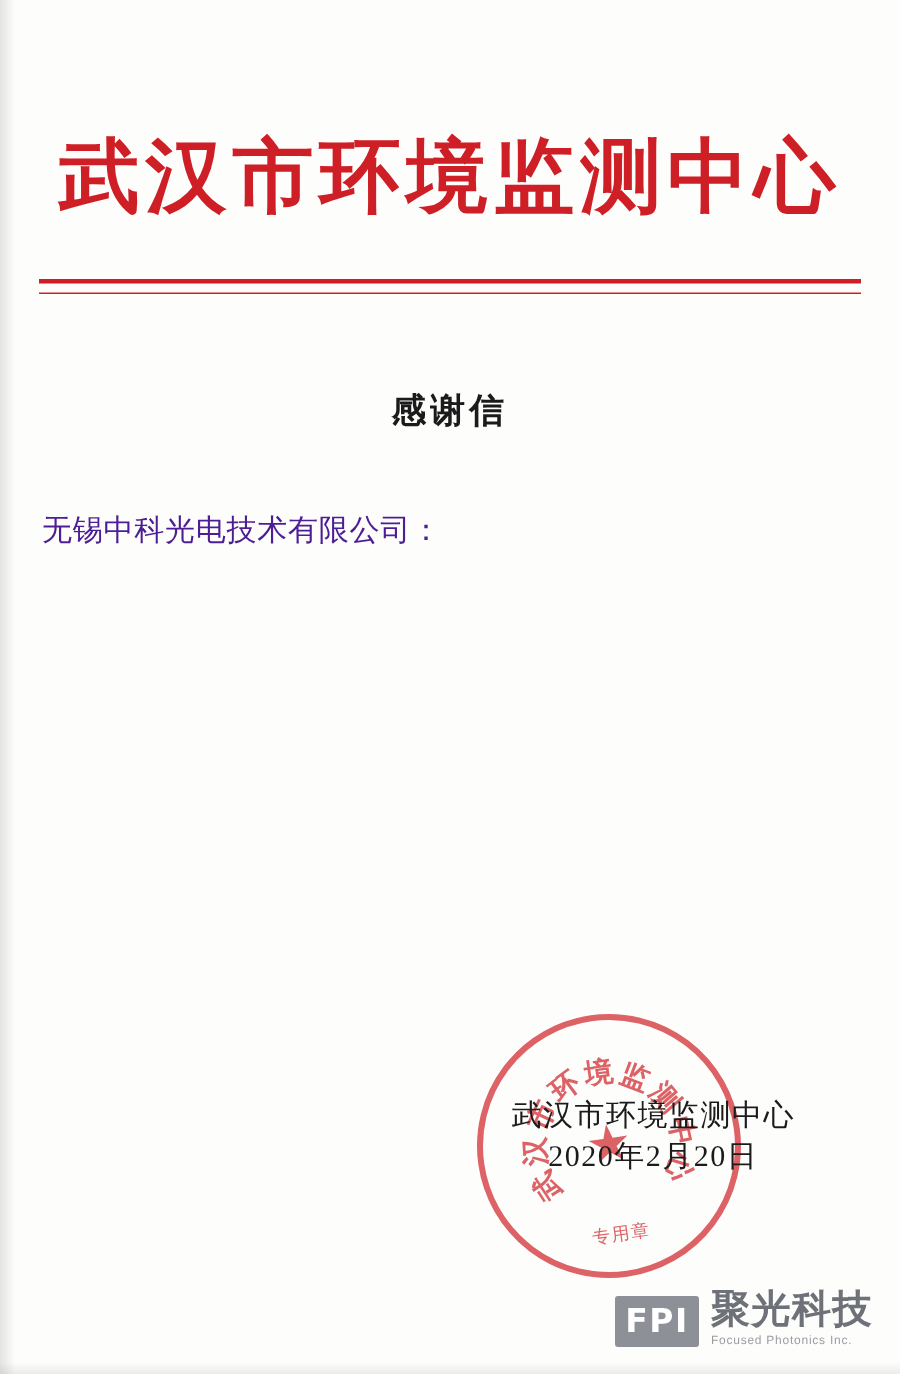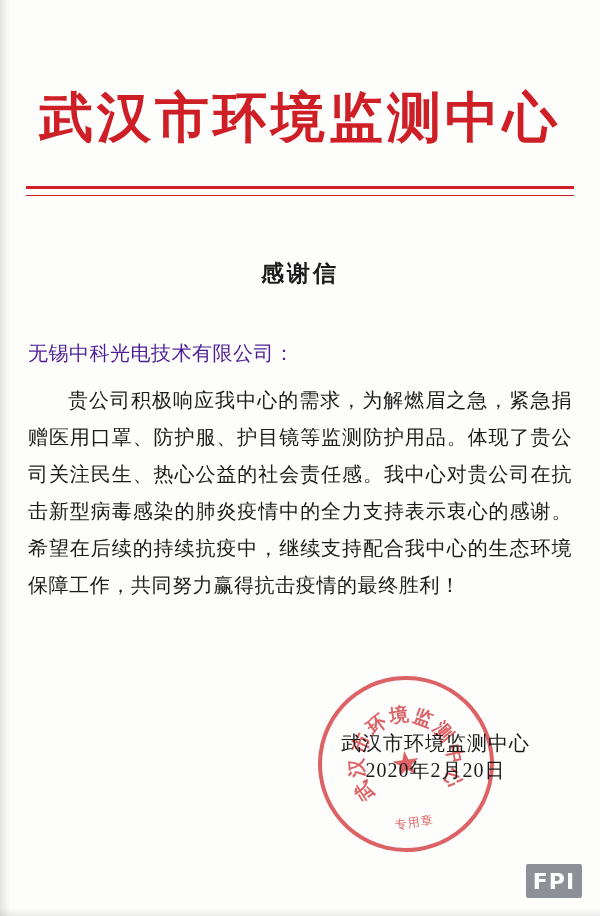--- a/index.html
+++ b/index.html
@@ -224,21 +224,20 @@
   <div class="letterhead">
     <div class="letterhead-title">武汉市环境监测中心</div>
   </div>
   <div class="rule-thick"></div>
   <div class="rule-thin"></div>
 
   <div class="doc-heading">感谢信</div>
 
   <div class="salutation">无锡中科光电技术有限公司：</div>
 
-  <div class="body-text">贵公司积极响应我中心的需求，为解燃眉之急，紧急捐赠医用口罩、防护服、护目镜等监测防护用品。体现了贵公司关注民生、热心公益的社会责任感。我中心对贵公司在抗击新型病毒感染的肺炎疫情中的全力支持表示衷心的感谢。希望在后续的持续抗疫中，继续支持配合我中心的生态环境保障工作，共同努力赢得抗击疫情的最终胜利！</div>
 
   <div class="seal">
     <div class="seal-arc" id="sealArc">
         <span style="transform: rotate(-115deg) translate(-50%, -62px);">武</span>
         <span style="transform: rotate(-86.25deg) translate(-50%, -62px);">汉</span>
         <span style="transform: rotate(-57.5deg) translate(-50%, -62px);">市</span>
         <span style="transform: rotate(-28.75deg) translate(-50%, -62px);">环</span>
         <span style="transform: rotate(0deg) translate(-50%, -62px);">境</span>
         <span style="transform: rotate(28.75deg) translate(-50%, -62px);">监</span>
         <span style="transform: rotate(57.5deg) translate(-50%, -62px);">测</span>
@@ -249,17 +248,21 @@
     <div class="seal-bottom">专用章</div>
   </div>
 
   <div class="signature">
     <div>武汉市环境监测中心</div>
     <div class="signature-date">2020年2月20日</div>
   </div>
 
   <div class="footer-logo">
     <div class="logo-mark">FPI</div>
+    <div>
+      <div class="logo-text-cn">聚光科技</div>
+      <div class="logo-text-en">Focused Photonics Inc.</div>
+    </div>
   </div>
 
   <div class="edge-shadow-left"></div>
   <div class="edge-shadow-bottom"></div>
 </div>
 
 </body></html>

